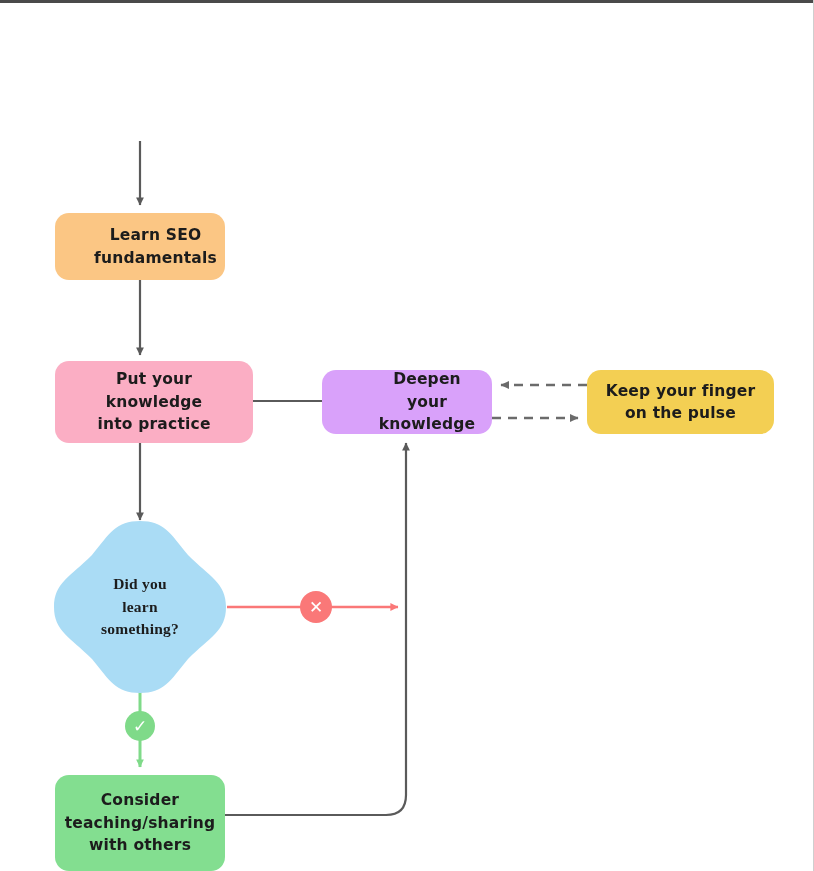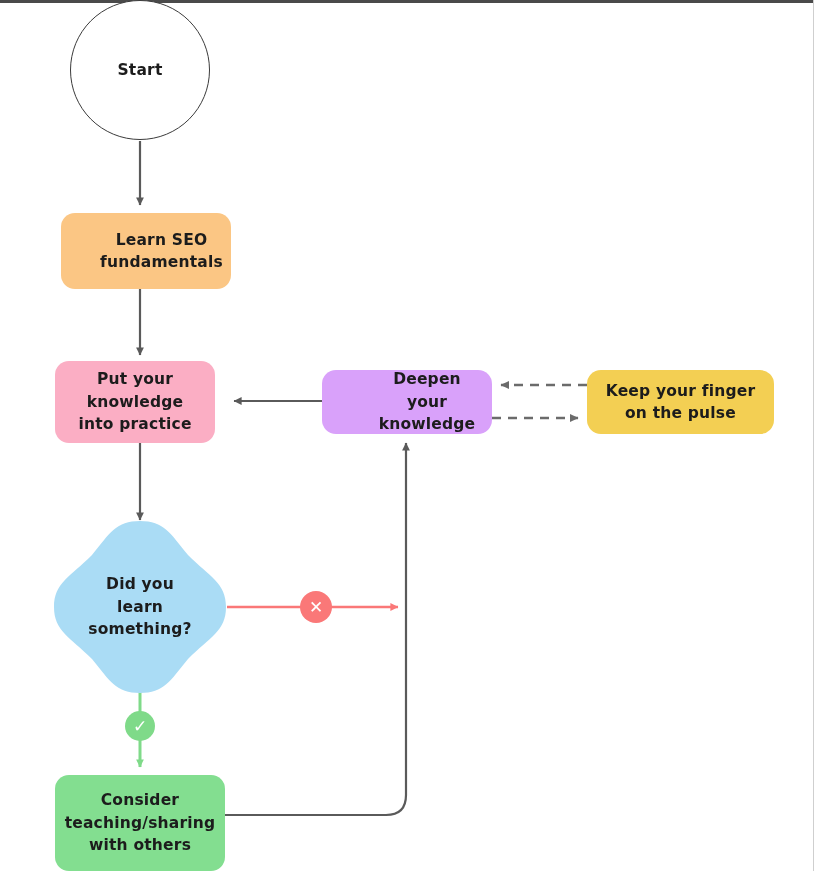--- a/index.html
+++ b/index.html
@@ -116,46 +116,43 @@
 
     <path d="M492,418 L578,418" stroke="#6b6b6b" stroke-width="2.4" stroke-dasharray="9,7" fill="none" marker-end="url(#ah-gray2)"></path>
 
     <path d="M227,607 L398,607" stroke="#fa7878" stroke-width="2.6" fill="none" marker-end="url(#ah-red)"></path>
 
     <path d="M140,690 L140,767" stroke="#7fda89" stroke-width="3" fill="none" marker-end="url(#ah-green)"></path>
 
     <path d="M225,815 L386,815 Q406,815 406,795 L406,443" stroke="#5a5a5a" stroke-width="2.2" fill="none" marker-end="url(#ah-gray)"></path>
   </svg>
 
-  <div class="node start" style="left:70px; top:0px; width:140px; height:140px;">
-    <span>Start</span>
-  </div>
 
-  <div class="node rect" style="left:61px; top:213px; width:170px; height:76px; background:#fbc684;padding-left:31px;">
+  <div class="node rect" style="left:55px; top:213px; width:170px; height:67px; background:#fbc684;padding-left:31px;">
     <span>Learn SEO
 fundamentals</span>
   </div>
 
-  <div class="node rect" style="left:55px; top:361px; width:160px; height:82px; background:#fbaec4;">
+  <div class="node rect" style="left:55px; top:361px; width:198px; height:82px; background:#fbaec4;">
     <span>Put your
 knowledge
 into practice</span>
   </div>
 
   <div class="node rect" style="left:322px; top:370px; width:170px; height:64px; background:#d9a1fa;padding-left:40px;">
     <span>Deepen
 your knowledge</span>
   </div>
 
   <div class="node rect" style="left:587px; top:370px; width:187px; height:64px; background:#f3cf53;">
     <span>Keep your finger
 on the pulse</span>
   </div>
 
-  <div class="node diamond" style="left:52px; top:519px; width:176px; height:176px;">
+  <div class="node diamond" style="left:52px; top:519px; width:176px; height:176px;font-family:Liberation Serif, serif;">
     <svg class="diamond-shape" viewBox="0 0 176 176" xmlns="http://www.w3.org/2000/svg">
       <path d="M88,2
                C112,2 118,14 136,36
                C158,58 174,64 174,88
                C174,112 158,118 136,140
                C118,162 112,174 88,174
                C64,174 58,162 40,140
                C18,118 2,112 2,88
                C2,64 18,58 40,36
                C58,14 64,2 88,2 Z" fill="#aadcf5"></path>

